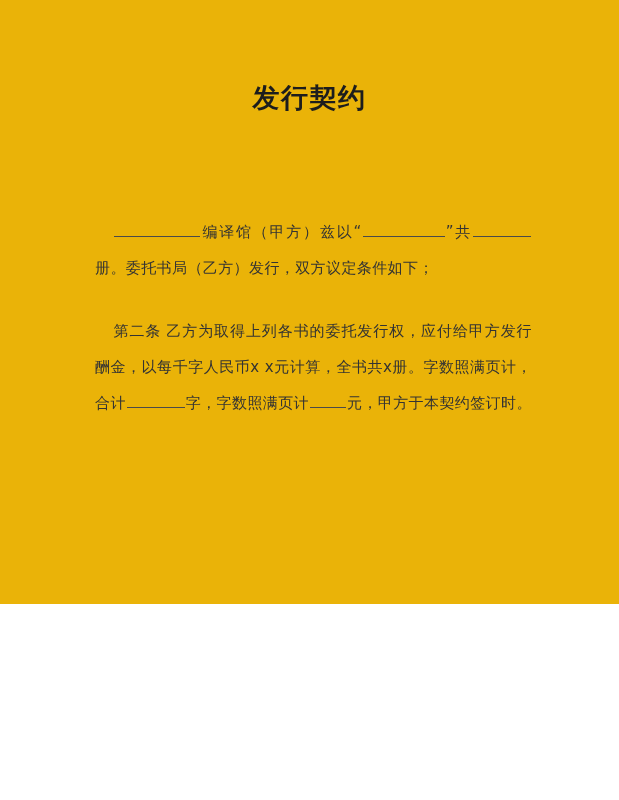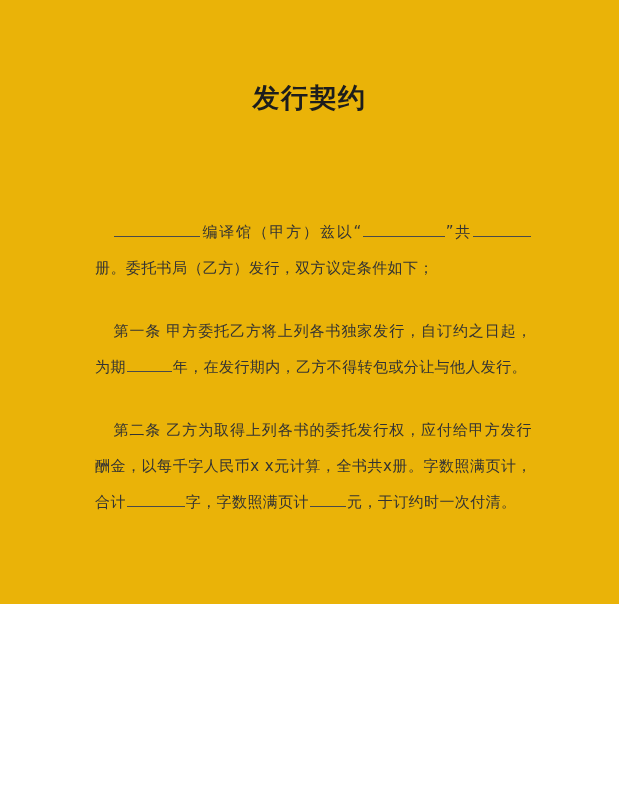--- a/index.html
+++ b/index.html
@@ -81,21 +81,20 @@
 <body>
 
 <div class="page">
 
   <h1 class="doc-title">发行契约</h1>
 
   <div class="body-block">
 
     <p class="para"><span class="indent"></span><span class="blank w-xl"></span><span>编译馆（甲方）兹以“</span><span class="blank w-lg"></span><span>”共</span><span class="blank w-md"></span><span>册。委托书局（乙方）发行，双方议定条件如下；</span></p>
 
-    <p class="para gap-2"><span class="indent"></span><span class="art-label">第一条</span><span>甲方委托乙方将上列各书独家发行，自订约之日起，为期</span><span class="blank w-sm"></span><span>年，在发行期内，乙方不得转包或分让与他人发行。</span></p>
 
-    <p class="para gap-2"><span class="indent"></span><span class="art-label">第二条</span><span>乙方为取得上列各书的委托发行权，应付给甲方发行酬金，以每千字人民币x x元计算，全书共x册。字数照满页计，合计</span><span class="blank w-md"></span><span>字，字数照满页计</span><span class="blank w-xs"></span><span>元，于订约时一次付清。</span></p>
+    <p class="para gap-2"><span class="indent"></span><span class="art-label">第二条</span><span>乙方为取得上列各书的委托发行权，应付给甲方发行酬金，以每千字人民币x x元计算，全书共x册。字数照满页计，合计</span><span class="blank w-md"></span><span>字，字数照满页计</span><span class="blank w-xs"></span><span>元，甲方于本契约签订时。</span></p>
 
 
 
 
   </div>
 </div>
 
 </body></html>

